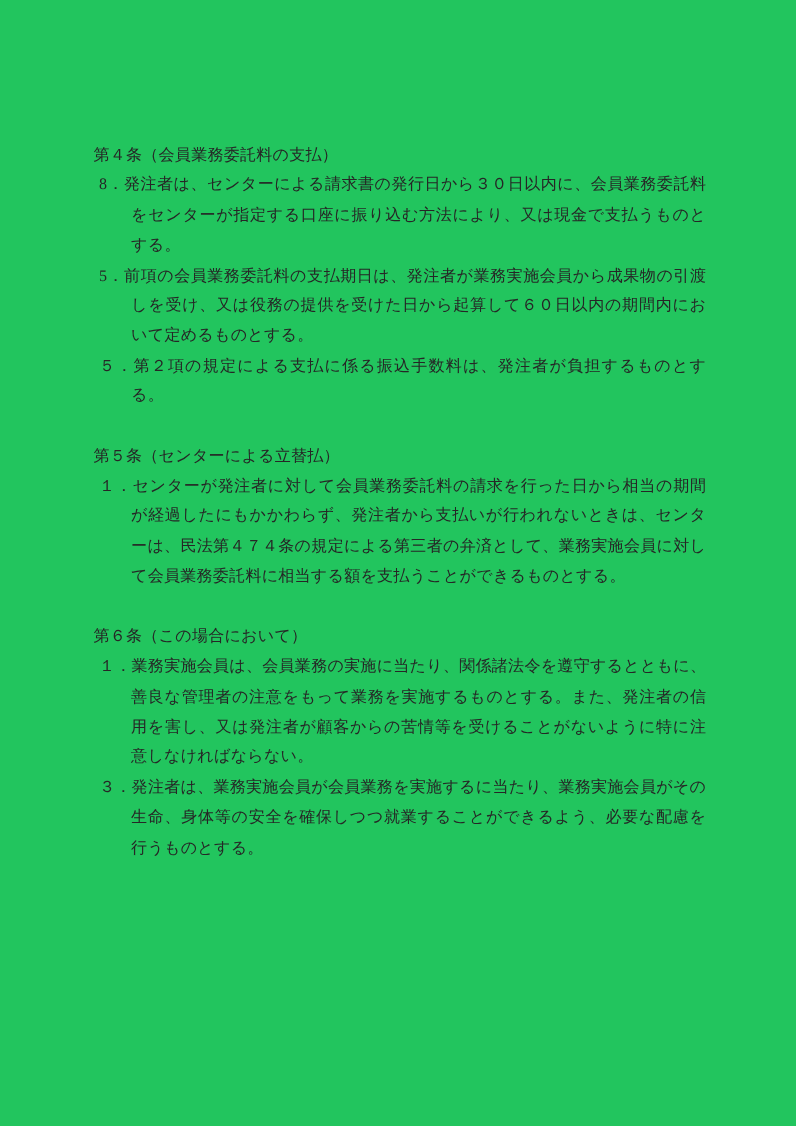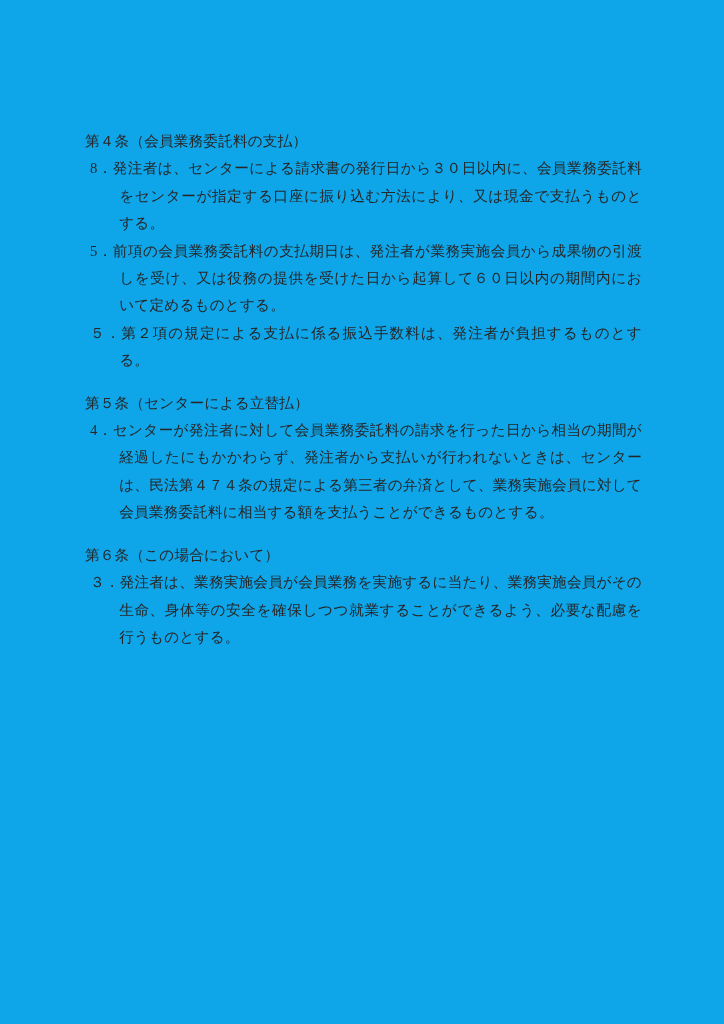--- a/index.html
+++ b/index.html
@@ -3,40 +3,40 @@
 <meta charset="utf-8">
 <style>
   html, body { margin: 0; padding: 0; }
   body { background: #e8e8e8; }
 
   .page {
     position: relative;
     width: 724px;
     height: 1024px;
     margin: 0 auto;
-    background: #0ea5e9;
+    background: #22c55e;
     overflow: hidden;
     box-sizing: border-box;
   }
 
   .content {
     position: absolute;
     left: 85px;
     top: 128px;
     width: 557px;
     color: #262626;
     font-family: "Liberation Serif", "DejaVu Serif", serif;
     font-size: 14.6px;
     line-height: 27.4px;
     text-align: justify;
     letter-spacing: 0.2px;
   }
 
   .article { margin: 0; padding: 0; }
-  .article + .article { margin-top: 15px; }
+  .article + .article { margin-top: 27px; }
 
   .article-heading {
     margin: 0;
     font-size: 14.6px;
     font-weight: normal;
     text-align: left;
   }
 
   .article-item {
     margin: 0 0 0 5px;
@@ -52,23 +52,24 @@
 
     <section class="article">
       <h2 class="article-heading">第４条（会員業務委託料の支払）</h2>
       <p class="article-item">8．発注者は、センターによる請求書の発行日から３０日以内に、会員業務委託料をセンターが指定する口座に振り込む方法により、又は現金で支払うものとする。</p>
       <p class="article-item">5．前項の会員業務委託料の支払期日は、発注者が業務実施会員から成果物の引渡しを受け、又は役務の提供を受けた日から起算して６０日以内の期間内において定めるものとする。</p>
       <p class="article-item">５．第２項の規定による支払に係る振込手数料は、発注者が負担するものとする。</p>
     </section>
 
     <section class="article">
       <h2 class="article-heading">第５条（センターによる立替払）</h2>
-      <p class="article-item">4．センターが発注者に対して会員業務委託料の請求を行った日から相当の期間が経過したにもかかわらず、発注者から支払いが行われないときは、センターは、民法第４７４条の規定による第三者の弁済として、業務実施会員に対して会員業務委託料に相当する額を支払うことができるものとする。</p>
+      <p class="article-item">１．センターが発注者に対して会員業務委託料の請求を行った日から相当の期間が経過したにもかかわらず、発注者から支払いが行われないときは、センターは、民法第４７４条の規定による第三者の弁済として、業務実施会員に対して会員業務委託料に相当する額を支払うことができるものとする。</p>
     </section>
 
     <section class="article">
       <h2 class="article-heading">第６条（この場合において）</h2>
+      <p class="article-item">１．業務実施会員は、会員業務の実施に当たり、関係諸法令を遵守するとともに、善良な管理者の注意をもって業務を実施するものとする。また、発注者の信用を害し、又は発注者が顧客からの苦情等を受けることがないように特に注意しなければならない。</p>
       <p class="article-item">３．発注者は、業務実施会員が会員業務を実施するに当たり、業務実施会員がその生命、身体等の安全を確保しつつ就業することができるよう、必要な配慮を行うものとする。</p>
 
     </section>
 
   </div>
 </div>
 
 </body></html>

